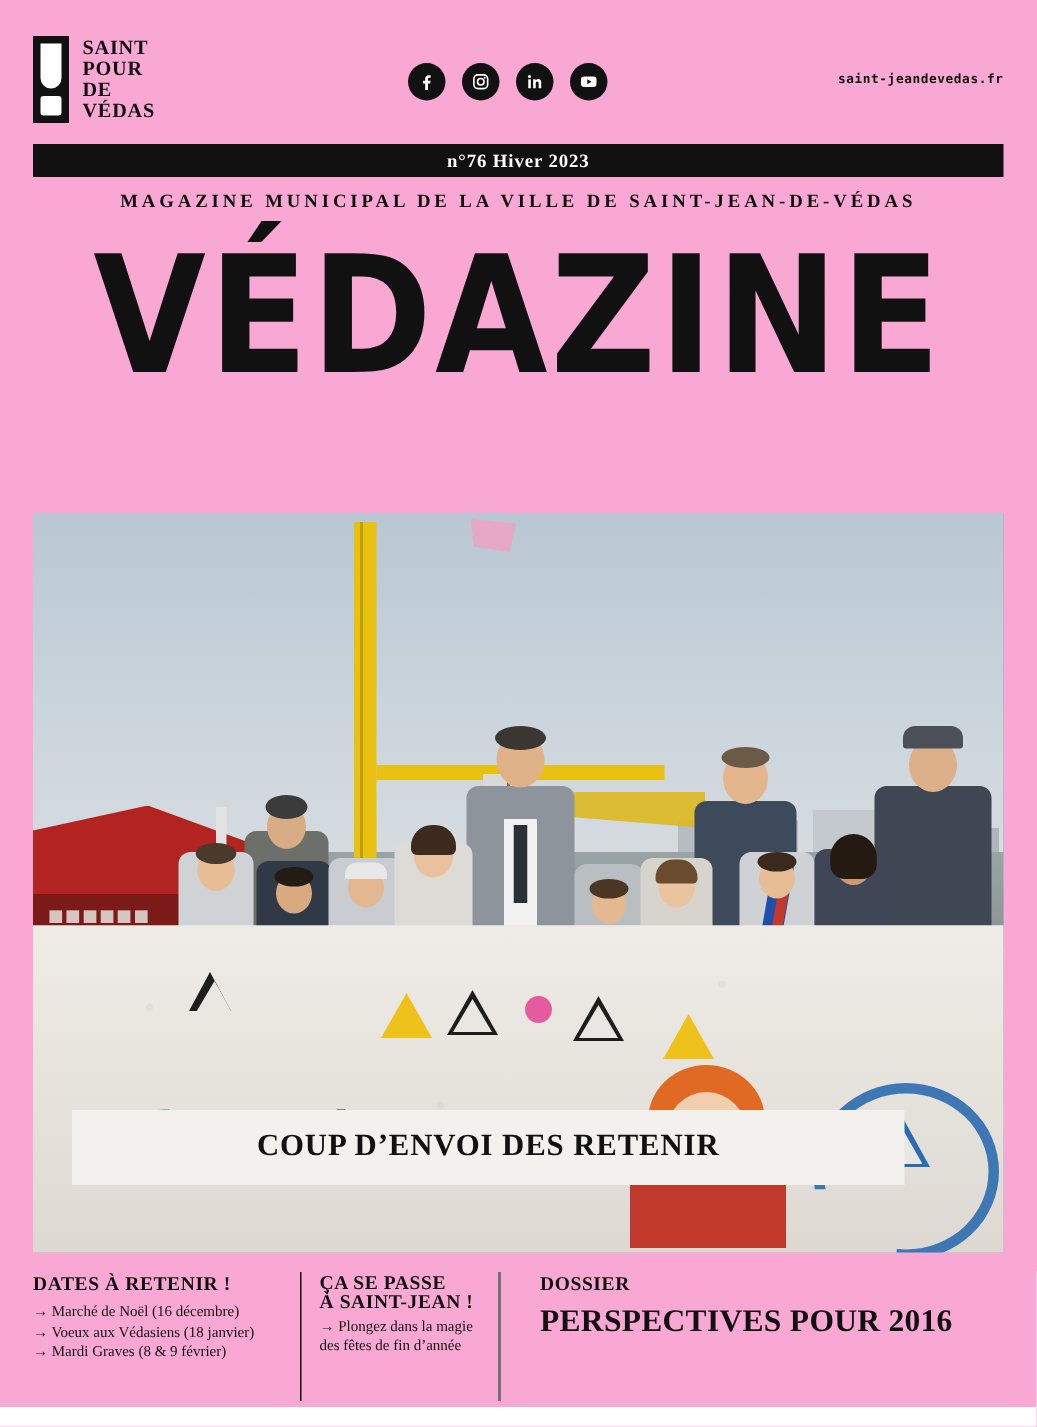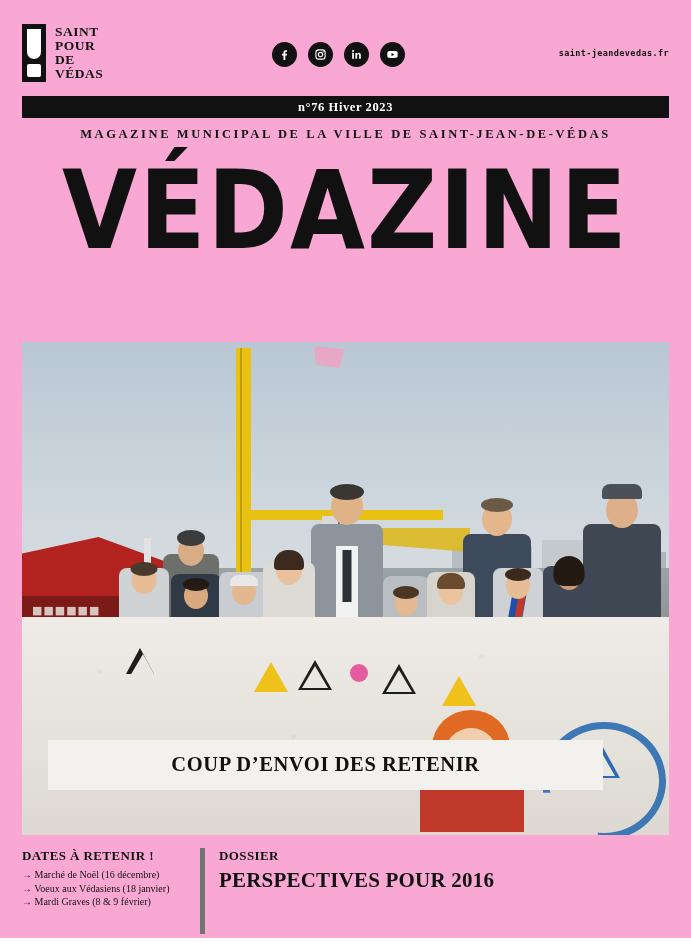--- a/index.html
+++ b/index.html
@@ -351,21 +351,21 @@
     width: 647px;
     height: 86px;
     display: flex;
   }
   .col {
     box-sizing: border-box;
     position: relative;
   }
   .col-dates { width: 178px; padding-right: 12px; }
   .col-passe { width: 132px; padding: 0 12px; border-left: 1px solid #111111; }
-  .col-dossier { flex: 1; padding-left: 14px; border-left: 5px solid #737373; }
+  .col-dossier { flex: 1; padding-left: 26px; border-left: 2px solid #737373; }
 
   .col-title {
     font-family: "Liberation Serif", serif;
     font-weight: bold;
     font-size: 13px;
     letter-spacing: 0.4px;
     color: #111111;
     margin-bottom: 4px;
     text-transform: uppercase;
   }
@@ -587,20 +587,25 @@
 
     <div class="col col-dates">
       <div class="col-title">DATES À RETENIR !</div>
       <ul class="bullets">
         <li>→ Marché de Noël (16 décembre)</li>
         <li>→ Voeux aux Védasiens (18 janvier)</li>
         <li>→ Mardi Graves (8 &amp; 9 février)</li>
       </ul>
     </div>
 
+    <div class="col col-passe">
+      <div class="col-title two-line">ÇA SE PASSE</div>
+      <div class="col-title two-line" style="margin-top:-4px;">À SAINT-JEAN !</div>
+      <div class="small-body">→ Plongez dans la magie des fêtes de fin d’année</div>
+    </div>
 
     <div class="col col-dossier">
       <div class="col-title">DOSSIER</div>
       <div class="dossier-title">PERSPECTIVES POUR 2016</div>
     </div>
   </div>
 
   <div class="bottom-rule"></div>
 </div>
 

